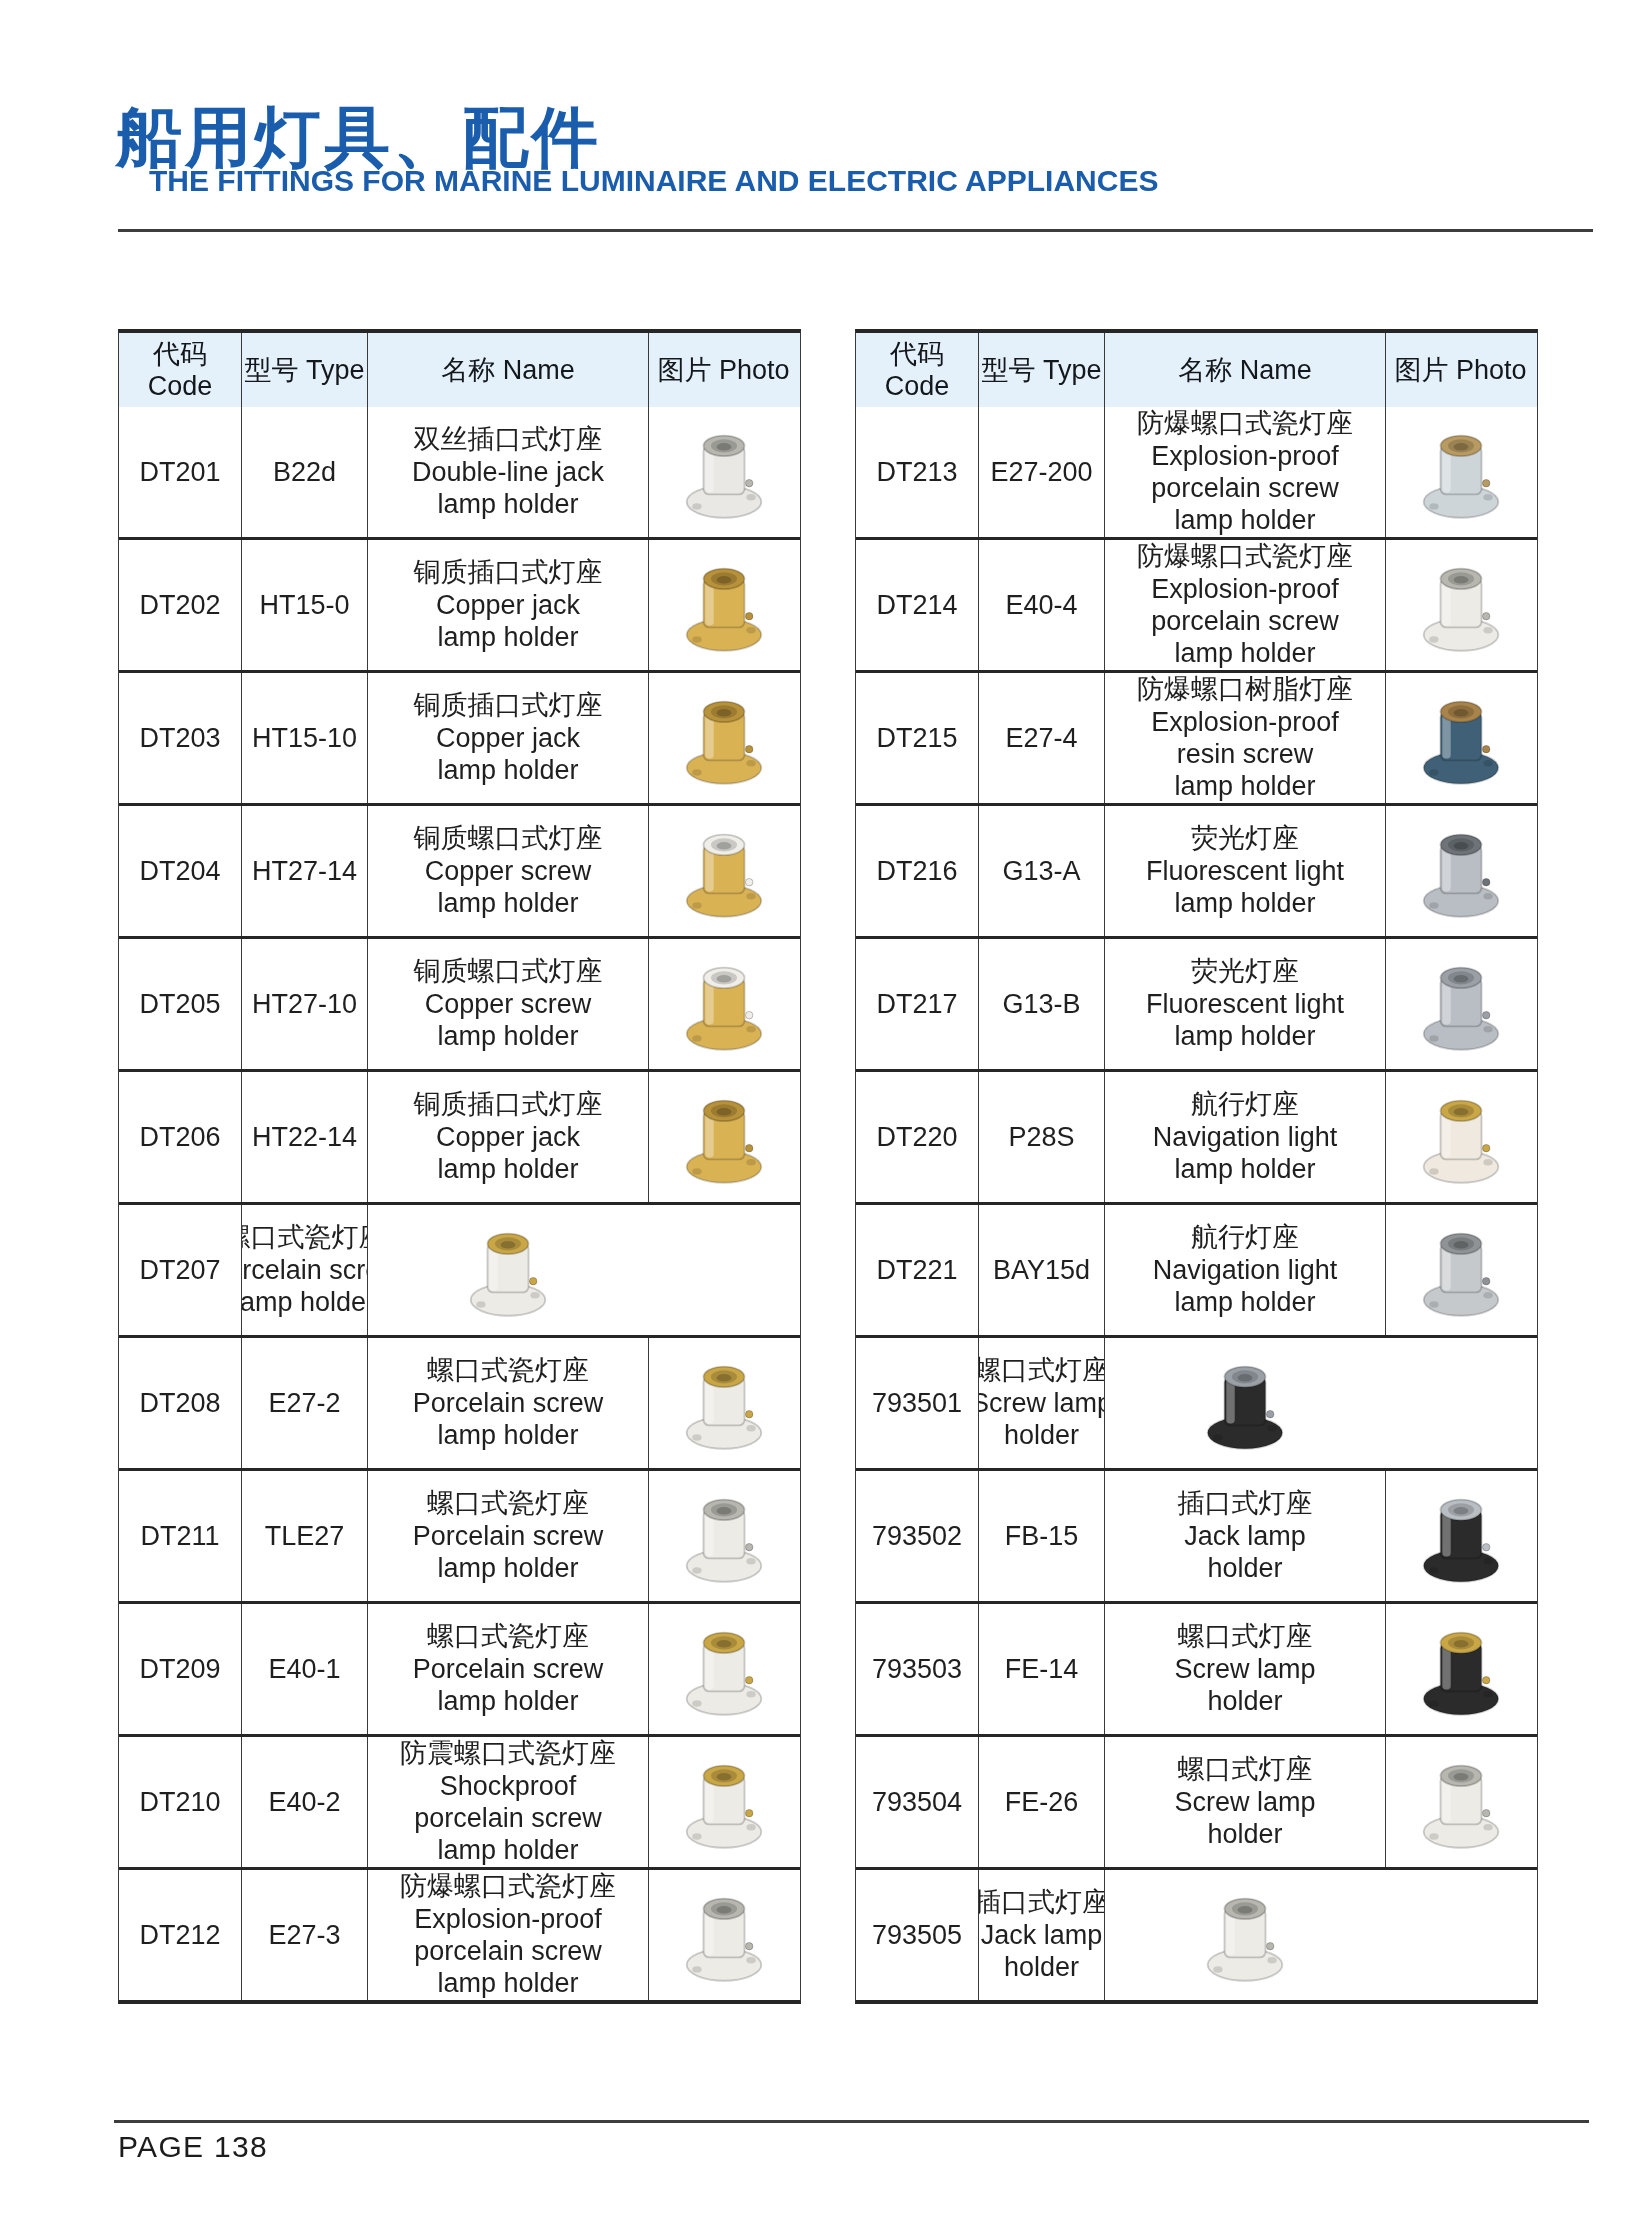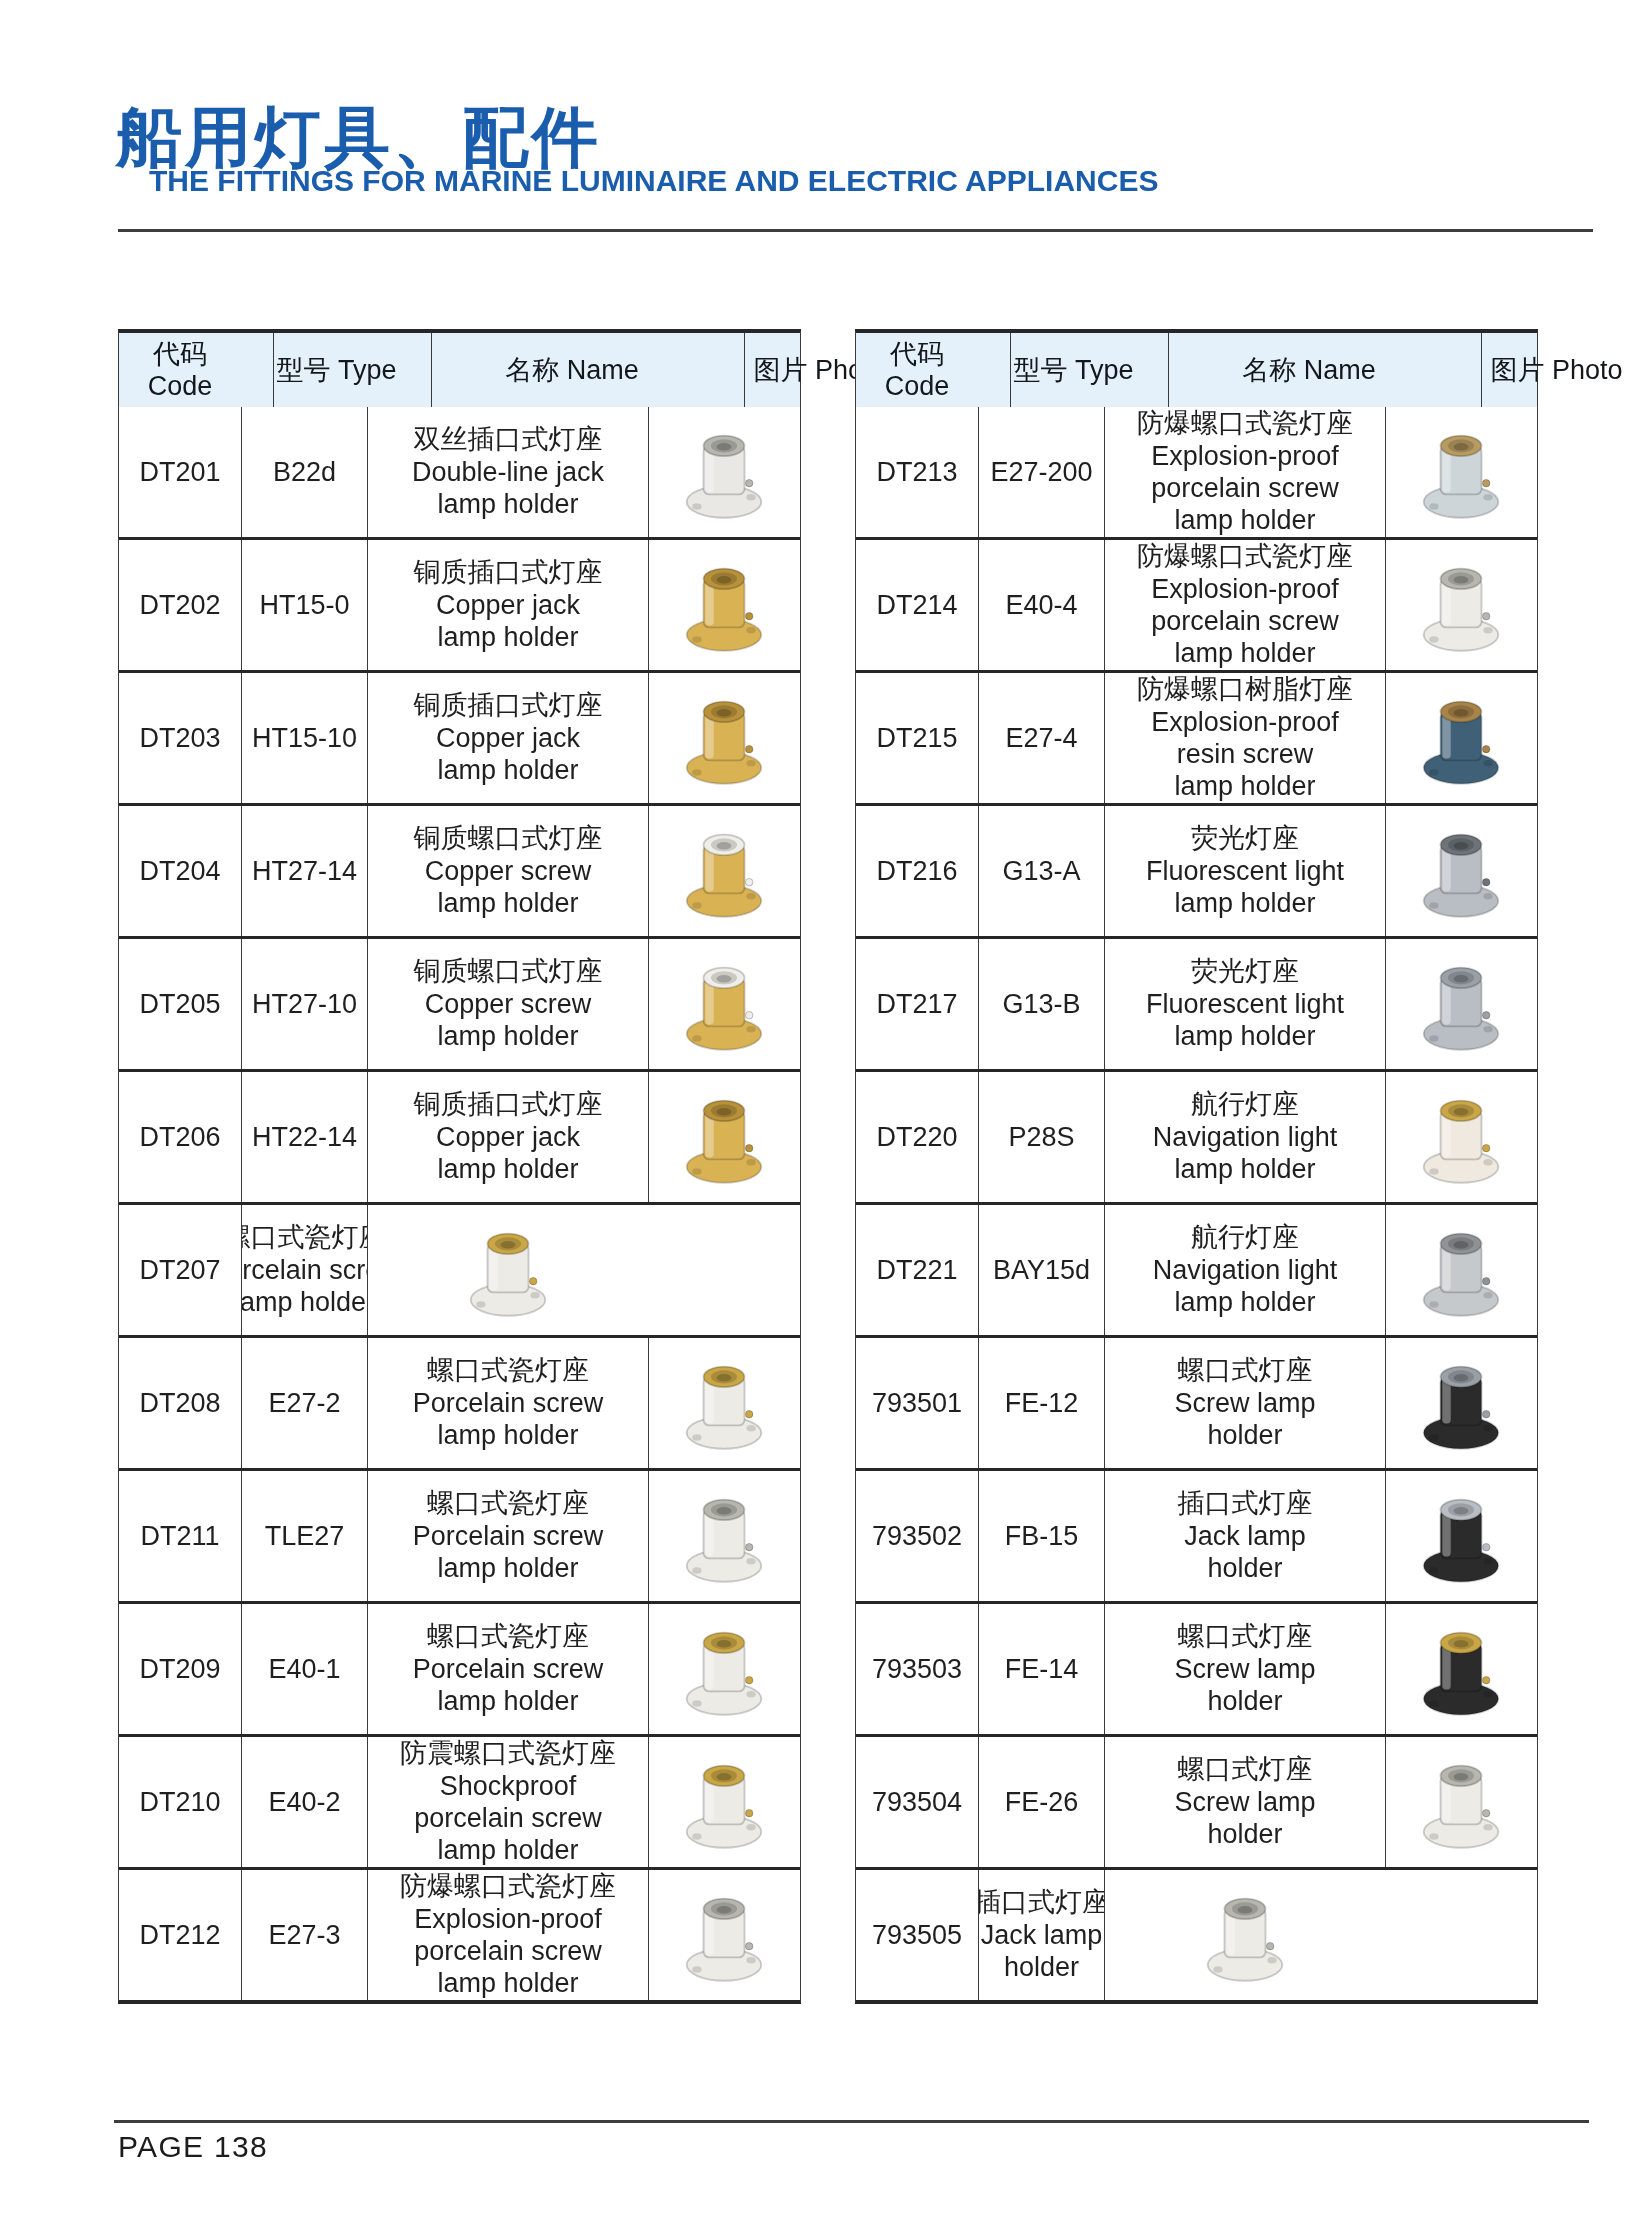--- a/index.html
+++ b/index.html
@@ -54,21 +54,20 @@
   }
   #table-0{left:118px;}
   #table-1{left:855px;}
   .t-row{
     display:grid;
     grid-template-columns:122px 126px 281px 150px;
   }
   .header-row{
     height:74px;
     background:var(--header-bg);
-    gap:32px;
   }
   .data-row{
     height:133px;
     border-top:3.3px solid var(--divider);
   }
   .header-row + .data-row{
     border-top:none;
     height:130px;
   }
   .cell{
@@ -579,21 +578,20 @@
             <rect x="40" y="34" width="9" height="48" rx="4" fill="#ffffff55"></rect>
             <ellipse cx="60" cy="32" rx="22" ry="11" fill="#8f9396" stroke="#00000030" stroke-width="2"></ellipse>
             <ellipse cx="60" cy="32" rx="14" ry="7" fill="#00000028"></ellipse>
             <ellipse cx="60" cy="33" rx="8" ry="4" fill="#00000033"></ellipse>
             <circle cx="87" cy="72" r="4" fill="#8f9396" stroke="#00000040"></circle>
           </svg>
         </div>
       </div>
       <div class="t-row data-row">
         <div class="cell code-cell">793501</div>
-        <div class="cell type-cell">FE-12</div>
         <div class="cell name-cell">
           <div class="name-wrap">
             <div class="name-zh">螺口式灯座</div>
             <div class="name-en">Screw lamp
 holder</div>
           </div>
         </div>
         <div class="cell photo-cell" aria-label="black plastic screw lamp holder">
           <svg viewBox="0 0 120 120" width="112" height="112" role="img">
             <ellipse cx="60" cy="92" rx="40" ry="17" fill="#2b2b2b" stroke="#00000030" stroke-width="2"></ellipse>

